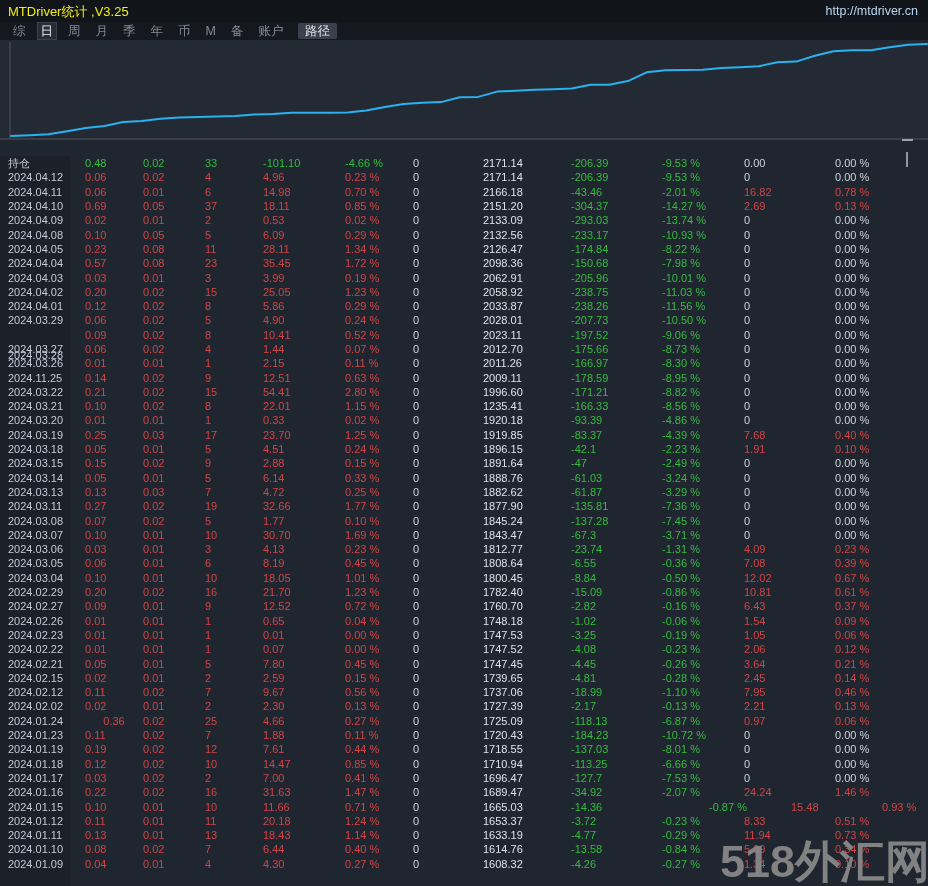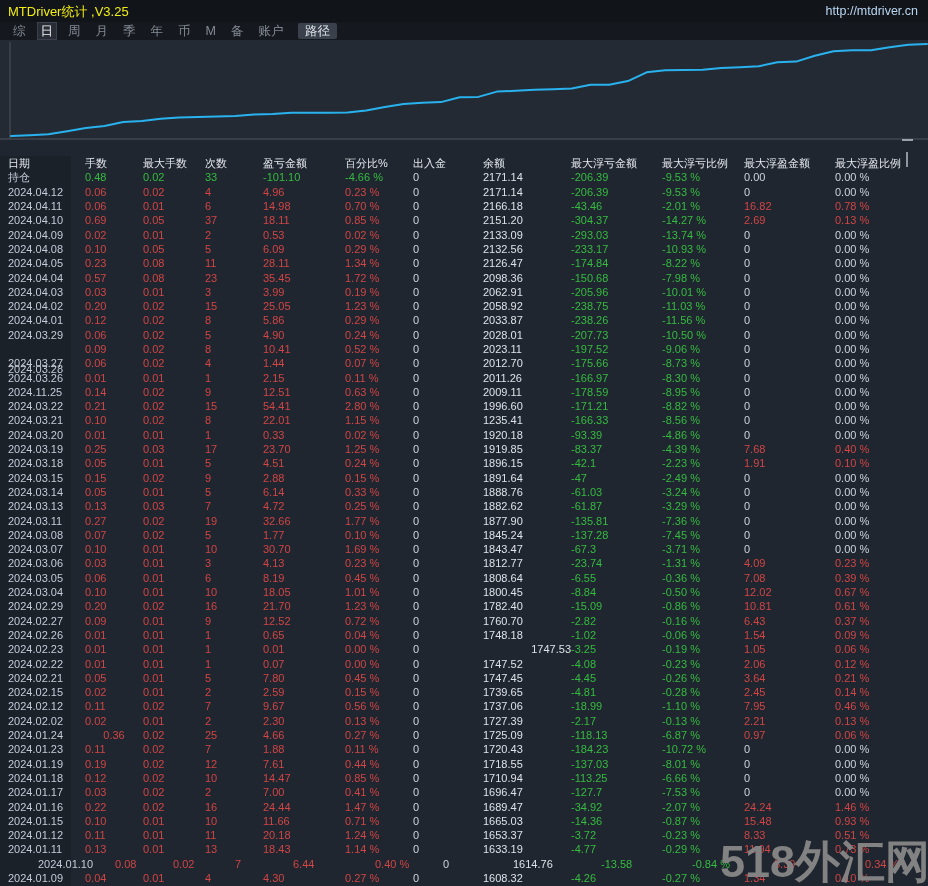--- a/index.html
+++ b/index.html
@@ -70,34 +70,20 @@
       <line x1="0" y1="99" x2="928" y2="99" stroke="#4d535b" stroke-width="1"></line>
       <polyline points="11.0,96.0 29.7,95.3 48.4,94.3 67.1,91.3 85.8,88.0 104.5,86.1 123.2,82.1 141.9,81.0 160.6,78.7 179.2,77.4 197.9,77.1 216.6,76.4 235.3,76.0 254.0,74.4 272.7,74.0 291.4,72.7 310.1,72.7 328.8,72.7 347.5,72.6 366.2,70.6 384.9,67.1 403.6,64.1 422.3,62.8 441.0,62.1 459.7,57.2 478.3,56.9 497.0,51.6 515.7,50.8 534.4,49.8 553.1,49.3 571.8,48.6 590.5,44.8 609.2,44.7 627.9,41.1 646.6,32.3 665.3,30.3 684.0,29.9 702.7,29.7 721.4,28.0 740.1,27.2 758.8,26.3 777.4,22.2 796.1,21.6 814.8,15.8 833.5,11.2 852.2,10.3 870.9,10.2 889.6,7.2 908.3,4.8 927.0,4.0" fill="none" stroke="#29b2ee" stroke-width="2" stroke-linejoin="round" stroke-linecap="round"></polyline>
     </svg>
 </div>
 <span class="axis-label left">2024.01.08</span>
 <span class="axis-label right">2024.04.12</span>
 
 <div class="table">
   <div class="date-strip"></div>
   <div class="tbl" id="tbl">
-      <div class="trow hdr">
-        <span class="tcell c0">日期</span>
-        <span class="tcell c1">手数</span>
-        <span class="tcell c2">最大手数</span>
-        <span class="tcell c3">次数</span>
-        <span class="tcell c4">盈亏金额</span>
-        <span class="tcell c5">百分比%</span>
-        <span class="tcell c6">出入金</span>
-        <span class="tcell c7">余额</span>
-        <span class="tcell c8">最大浮亏金额</span>
-        <span class="tcell c9">最大浮亏比例</span>
-        <span class="tcell c10">最大浮盈金额</span>
-        <span class="tcell c11">最大浮盈比例</span>
-      </div>
       <div class="trow">
         <span class="tcell c0" style="color: rgb(195, 203, 216);">持仓</span>
         <span class="tcell c1" style="color: rgb(53, 187, 64);">0.48</span>
         <span class="tcell c2" style="color: rgb(53, 187, 64);">0.02</span>
         <span class="tcell c3" style="color: rgb(53, 187, 64);">33</span>
         <span class="tcell c4" style="color: rgb(53, 187, 64);">-101.10</span>
         <span class="tcell c5" style="color: rgb(53, 187, 64);">-4.66 %</span>
         <span class="tcell c6" style="color: rgb(205, 211, 220);">0</span>
         <span class="tcell c7" style="color: rgb(221, 226, 234);">2171.14</span>
         <span class="tcell c8" style="color: rgb(53, 187, 64);">-206.39</span>
@@ -554,21 +540,21 @@
         <span class="tcell c11" style="color: rgb(208, 69, 69);">0.09 %</span>
       </div>
       <div class="trow">
         <span class="tcell c0" style="color: rgb(195, 203, 216);">2024.02.23</span>
         <span class="tcell c1" style="color: rgb(208, 69, 69);">0.01</span>
         <span class="tcell c2" style="color: rgb(208, 69, 69);">0.01</span>
         <span class="tcell c3" style="color: rgb(208, 69, 69);">1</span>
         <span class="tcell c4" style="color: rgb(208, 69, 69);">0.01</span>
         <span class="tcell c5" style="color: rgb(208, 69, 69);">0.00 %</span>
         <span class="tcell c6" style="color: rgb(205, 211, 220);">0</span>
-        <span class="tcell c7" style="color: rgb(221, 226, 234); text-align: right;">1747.53</span>
+        <span class="tcell c7" style="color: rgb(221, 226, 234);">1747.53</span>
         <span class="tcell c8" style="color: rgb(53, 187, 64);">-3.25</span>
         <span class="tcell c9" style="color: rgb(53, 187, 64);">-0.19 %</span>
         <span class="tcell c10" style="color: rgb(208, 69, 69);">1.05</span>
         <span class="tcell c11" style="color: rgb(208, 69, 69);">0.06 %</span>
       </div>
       <div class="trow">
         <span class="tcell c0" style="color: rgb(195, 203, 216);">2024.02.22</span>
         <span class="tcell c1" style="color: rgb(208, 69, 69);">0.01</span>
         <span class="tcell c2" style="color: rgb(208, 69, 69);">0.01</span>
         <span class="tcell c3" style="color: rgb(208, 69, 69);">1</span>
@@ -705,40 +691,40 @@
         <span class="tcell c8" style="color: rgb(53, 187, 64);">-127.7</span>
         <span class="tcell c9" style="color: rgb(53, 187, 64);">-7.53 %</span>
         <span class="tcell c10" style="color: rgb(205, 211, 220);">0</span>
         <span class="tcell c11" style="color: rgb(205, 211, 220);">0.00 %</span>
       </div>
       <div class="trow">
         <span class="tcell c0" style="color: rgb(195, 203, 216);">2024.01.16</span>
         <span class="tcell c1" style="color: rgb(208, 69, 69);">0.22</span>
         <span class="tcell c2" style="color: rgb(208, 69, 69);">0.02</span>
         <span class="tcell c3" style="color: rgb(208, 69, 69);">16</span>
-        <span class="tcell c4" style="color: rgb(208, 69, 69);">24.44</span>
+        <span class="tcell c4" style="color: rgb(208, 69, 69);">31.63</span>
         <span class="tcell c5" style="color: rgb(208, 69, 69);">1.47 %</span>
         <span class="tcell c6" style="color: rgb(205, 211, 220);">0</span>
         <span class="tcell c7" style="color: rgb(221, 226, 234);">1689.47</span>
         <span class="tcell c8" style="color: rgb(53, 187, 64);">-34.92</span>
         <span class="tcell c9" style="color: rgb(53, 187, 64);">-2.07 %</span>
         <span class="tcell c10" style="color: rgb(208, 69, 69);">24.24</span>
         <span class="tcell c11" style="color: rgb(208, 69, 69);">1.46 %</span>
       </div>
       <div class="trow">
         <span class="tcell c0" style="color: rgb(195, 203, 216);">2024.01.15</span>
         <span class="tcell c1" style="color: rgb(208, 69, 69);">0.10</span>
         <span class="tcell c2" style="color: rgb(208, 69, 69);">0.01</span>
         <span class="tcell c3" style="color: rgb(208, 69, 69);">10</span>
         <span class="tcell c4" style="color: rgb(208, 69, 69);">11.66</span>
         <span class="tcell c5" style="color: rgb(208, 69, 69);">0.71 %</span>
         <span class="tcell c6" style="color: rgb(205, 211, 220);">0</span>
         <span class="tcell c7" style="color: rgb(221, 226, 234);">1665.03</span>
         <span class="tcell c8" style="color: rgb(53, 187, 64);">-14.36</span>
-        <span class="tcell c9" style="color: rgb(53, 187, 64);">-0.87 %</span>
+        <span class="tcell c9" style="color: rgb(53, 187, 64); margin-left: 47px;">-0.87 %</span>
         <span class="tcell c10" style="color: rgb(208, 69, 69);">15.48</span>
         <span class="tcell c11" style="color: rgb(208, 69, 69);">0.93 %</span>
       </div>
       <div class="trow">
         <span class="tcell c0" style="color: rgb(195, 203, 216);">2024.01.12</span>
         <span class="tcell c1" style="color: rgb(208, 69, 69);">0.11</span>
         <span class="tcell c2" style="color: rgb(208, 69, 69);">0.01</span>
         <span class="tcell c3" style="color: rgb(208, 69, 69);">11</span>
         <span class="tcell c4" style="color: rgb(208, 69, 69);">20.18</span>
         <span class="tcell c5" style="color: rgb(208, 69, 69);">1.24 %</span>
@@ -757,21 +743,21 @@
         <span class="tcell c4" style="color: rgb(208, 69, 69);">18.43</span>
         <span class="tcell c5" style="color: rgb(208, 69, 69);">1.14 %</span>
         <span class="tcell c6" style="color: rgb(205, 211, 220);">0</span>
         <span class="tcell c7" style="color: rgb(221, 226, 234);">1633.19</span>
         <span class="tcell c8" style="color: rgb(53, 187, 64);">-4.77</span>
         <span class="tcell c9" style="color: rgb(53, 187, 64);">-0.29 %</span>
         <span class="tcell c10" style="color: rgb(208, 69, 69);">11.94</span>
         <span class="tcell c11" style="color: rgb(208, 69, 69);">0.73 %</span>
       </div>
       <div class="trow">
-        <span class="tcell c0" style="color: rgb(195, 203, 216); margin-left: 30px;">2024.01.10</span>
+        <span class="tcell c0" style="color: rgb(195, 203, 216);">2024.01.10</span>
         <span class="tcell c1" style="color: rgb(208, 69, 69);">0.08</span>
         <span class="tcell c2" style="color: rgb(208, 69, 69);">0.02</span>
         <span class="tcell c3" style="color: rgb(208, 69, 69);">7</span>
         <span class="tcell c4" style="color: rgb(208, 69, 69);">6.44</span>
         <span class="tcell c5" style="color: rgb(208, 69, 69);">0.40 %</span>
         <span class="tcell c6" style="color: rgb(205, 211, 220);">0</span>
         <span class="tcell c7" style="color: rgb(221, 226, 234);">1614.76</span>
         <span class="tcell c8" style="color: rgb(53, 187, 64);">-13.58</span>
         <span class="tcell c9" style="color: rgb(53, 187, 64);">-0.84 %</span>
         <span class="tcell c10" style="color: rgb(208, 69, 69);">5.39</span>

